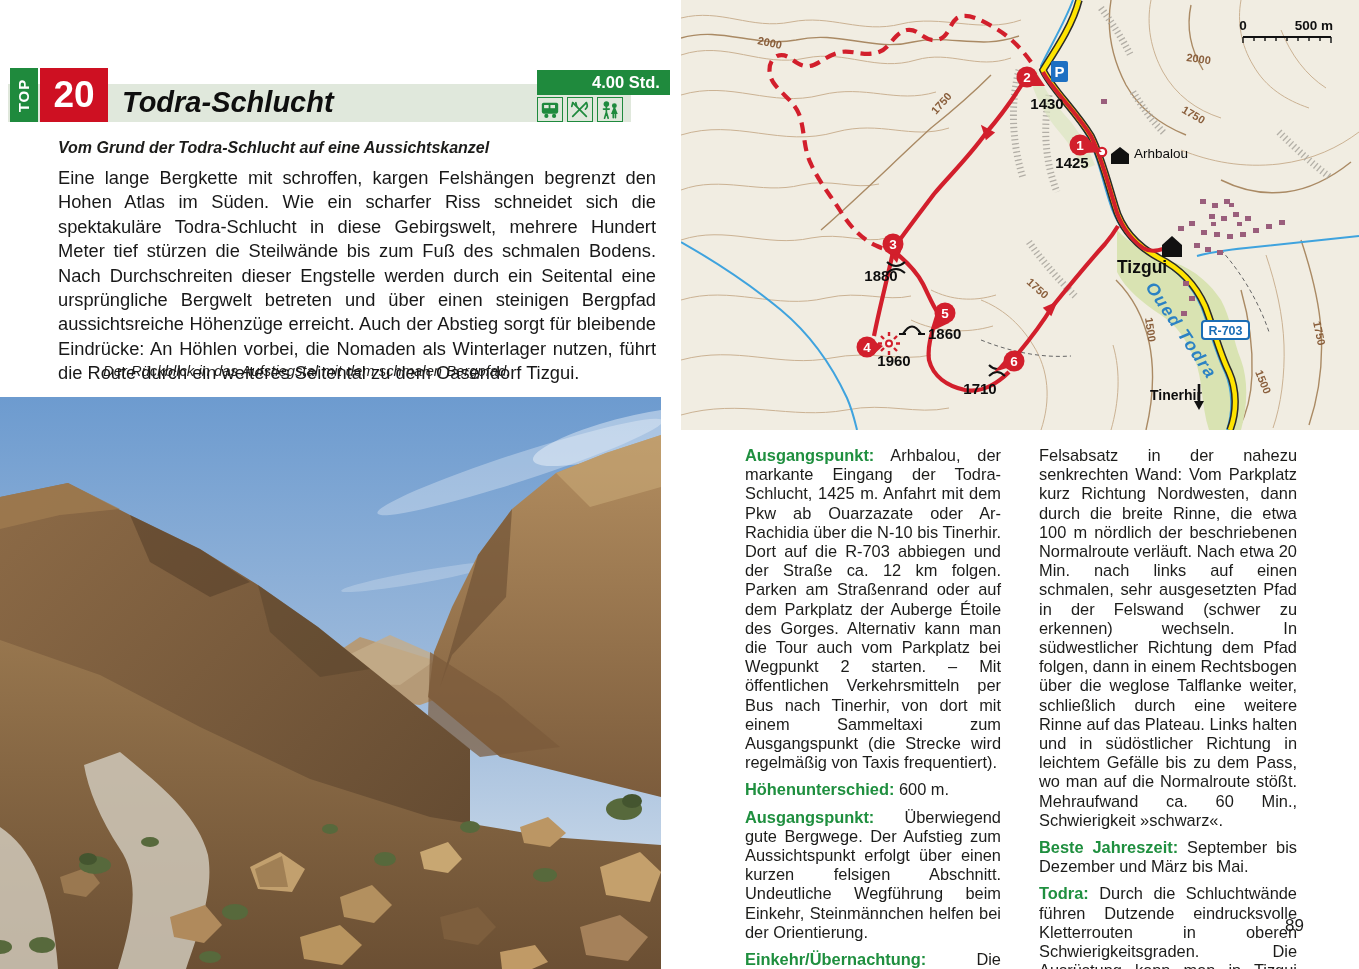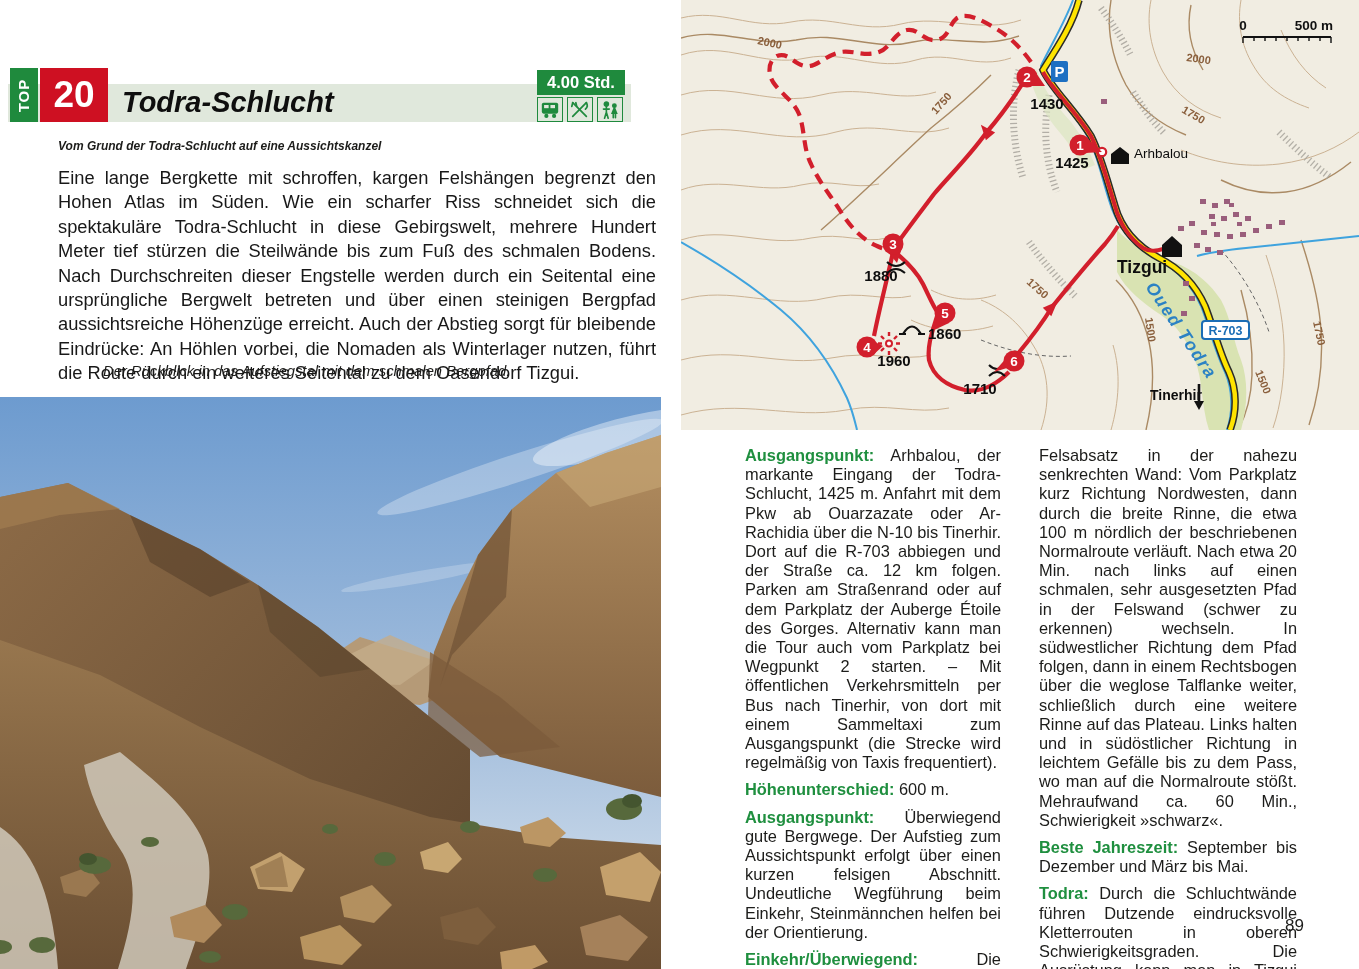--- a/index.html
+++ b/index.html
@@ -7,25 +7,25 @@
         font-family:"Liberation Sans",sans-serif;color:#1c1c1a;}
   .abs{position:absolute;}
   
   #band{left:8px;top:84px;width:623px;height:38px;background:#e0e8dc;}
   #topbox{left:10px;top:68px;width:28px;height:54px;background:#1f8a3d;display:flex;align-items:center;justify-content:center;}
   #topbox span{transform:rotate(-90deg);color:#fff;font-weight:bold;font-size:15px;letter-spacing:1px;}
   #numbox{left:40px;top:68px;width:68px;height:54px;background:#ce1022;display:flex;align-items:center;justify-content:center;
           color:#fff;font-weight:bold;font-size:37px;}
   #title{left:122px;top:86px;font-size:29px;font-weight:bold;font-style:italic;color:#0e0e0e;}
   #duration{left:537px;top:70px;width:88px;height:25px;background:#1f8a3d;color:#fff;font-weight:bold;font-size:16.5px;
-            display:flex;align-items:center;justify-content:center;}
+            display:flex;align-items:center;justify-content:center;padding-left:45px;}
   #iconrow{left:537px;top:97px;display:flex;gap:4px;}
   .icbox{width:26px;height:25px;border:1.6px solid #1f8a3d;box-sizing:border-box;display:flex;align-items:center;justify-content:center;}
   
-  #subtitle{left:58px;top:139px;width:600px;font-size:12px;font-weight:bold;font-style:italic;}
+  #subtitle{left:58px;top:139px;width:600px;font-size:16px;font-weight:bold;font-style:italic;}
   #introbody{left:58px;top:166px;width:598px;font-size:18.3px;line-height:24.4px;text-align:justify;color:#181818;}
   #caption{left:58px;top:363px;width:598px;font-size:14.8px;font-style:italic;margin-left:45px;}
   
   .infocol{top:438px;font-size:16.4px;line-height:19.2px;text-align:justify;}
   #col1{left:737px;width:272px;}
   #col2{left:1031px;width:274px;}
   .infocol p{margin:8px;}
   .lbl{font-weight:bold;color:#1f8f3f;}
   #pagenum{left:1258px;top:916px;width:46px;text-align:right;font-size:17px;}
   svg text{font-family:"Liberation Sans",sans-serif;}
@@ -361,21 +361,21 @@
         <path d="M562,37 L650,37" stroke="#111" stroke-width="1.8"></path>
         <path d="M562,37 L562,43 M573,37 L573,41 M584,37 L584,41 M595,37 L595,41 M606,37 L606,41 M617,37 L617,41 M628,37 L628,41 M639,37 L639,41 M650,37 L650,43" stroke="#111" stroke-width="1.4"></path>
       </g>
     </svg>
   </div>
 
   <div class="abs infocol" id="col1">
     <p><span class="lbl">Ausgangspunkt:</span> <span>Arhbalou, der markante Eingang der Todra-Schlucht, 1425 m. Anfahrt mit dem Pkw ab Ouarzazate oder Ar-Rachidia über die N-10 bis Tinerhir. Dort auf die R-703 abbiegen und der Straße ca. 12 km folgen. Parken am Straßenrand oder auf dem Parkplatz der Auberge Étoile des Gorges. Alternativ kann man die Tour auch vom Parkplatz bei Wegpunkt 2 starten. – Mit öffentlichen Verkehrsmitteln per Bus nach Tinerhir, von dort mit einem Sammeltaxi zum Ausgangspunkt (die Strecke wird regelmäßig von Taxis frequentiert).</span></p>
     <p><span class="lbl">Höhenunterschied:</span> <span>600 m.</span></p>
     <p><span class="lbl">Ausgangspunkt:</span> <span>Überwiegend gute Bergwege. Der Aufstieg zum Aussichtspunkt erfolgt über einen kurzen felsigen Abschnitt. Undeutliche Wegführung beim Einkehr, Steinmännchen helfen bei der Orientierung.</span></p>
-    <p><span class="lbl">Einkehr/Überwiegend:</span> <span>Die Strecke von Tinerhir bis zur Todra-Schlucht ist von zahlreichen Hotels und Auberges verschiedener Kategorien flankiert.</span></p>
+    <p><span class="lbl">Einkehr/Übernachtung:</span> <span>Die Strecke von Tinerhir bis zur Todra-Schlucht ist von zahlreichen Hotels und Auberges verschiedener Kategorien flankiert.</span></p>
 
   </div>
 
   <div class="abs infocol" id="col2">
     <p><span>Felsabsatz in der nahezu senkrechten Wand: Vom Parkplatz kurz Richtung Nordwesten, dann durch die breite Rinne, die etwa 100 m nördlich der beschriebenen Normalroute verläuft. Nach etwa 20 Min. nach links auf einen schmalen, sehr ausgesetzten Pfad in der Felswand (schwer zu erkennen) wechseln. In südwestlicher Richtung dem Pfad folgen, dann in einem Rechtsbogen über die weglose Talflanke weiter, schließlich durch eine weitere Rinne auf das Plateau. Links halten und in südöstlicher Richtung in leichtem Gefälle bis zu dem Pass, wo man auf die Normalroute stößt. Mehraufwand ca. 60 Min., Schwierigkeit »schwarz«.</span></p>
     <p><span class="lbl">Beste Jahreszeit:</span> <span>September bis Dezember und März bis Mai.</span></p>
     <p><span class="lbl">Todra:</span> <span>Durch die Schluchtwände führen Dutzende eindrucksvolle Kletterrouten in oberen Schwierigkeitsgraden. Die Ausrüstung kann man in Tizgui mieten, wo man auch professionelle Bergführer findet. Außerdem gibt es einen Klettersteig (mittlerer Schwierigkeitsgrad, ca. 60 Min.).</span></p>
 
   </div>
 

